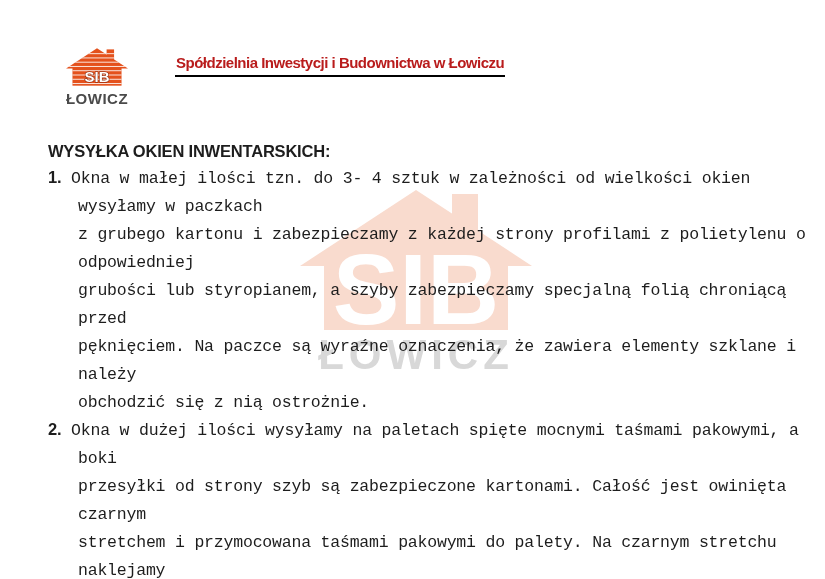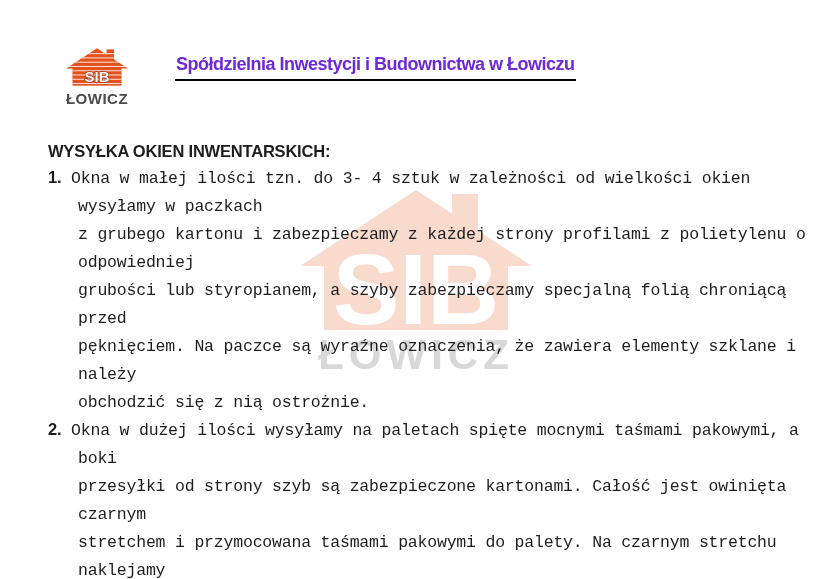--- a/index.html
+++ b/index.html
@@ -23,21 +23,21 @@
   .logo{
     position:absolute;left:58px;top:48px;width:78px;
     z-index:1;text-align:center;
   }
   .logo-city{
     font-size:15px;font-weight:700;color:#4a4a4a;
     letter-spacing:0.5px;margin-top:1px;line-height:1.0;
   }
   .title{
     position:absolute;left:175px;top:54px;margin:0;z-index:1;
-    font-size:18px;font-weight:700;color:#6d28d9;
+    font-size:15px;font-weight:700;color:#b91c1c;
     letter-spacing:-0.5px;line-height:1.2;
     border-bottom:2.5px solid #000;padding:0 1px 3px 1px;
     display:inline-block;white-space:nowrap;
   }
   
   .content{
     position:absolute;left:48px;top:138px;width:777px;z-index:1;
     font-size:16.5px;line-height:26px;color:#1d1d1d;
     letter-spacing:-0.2px;
   }

